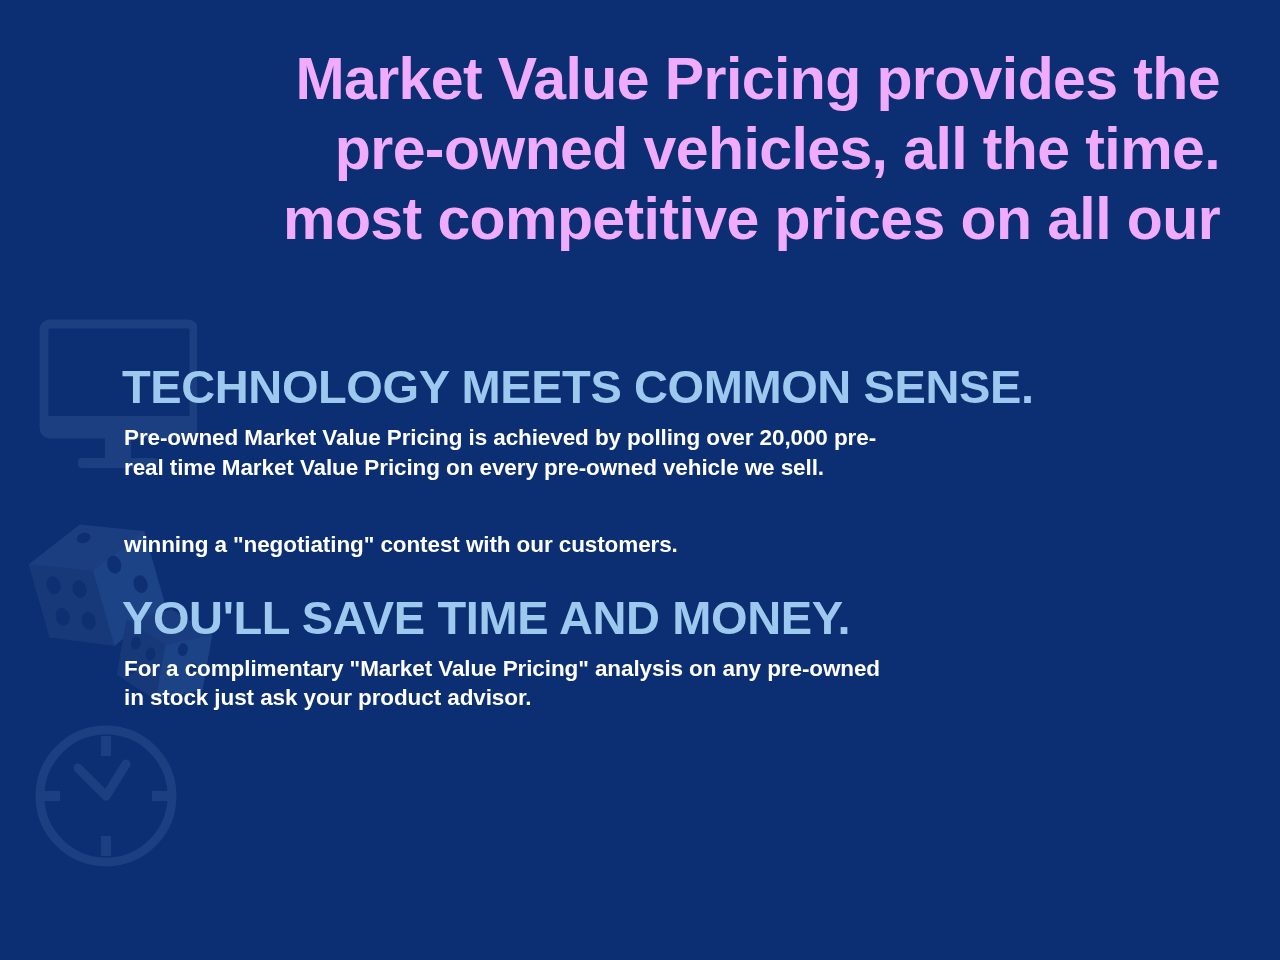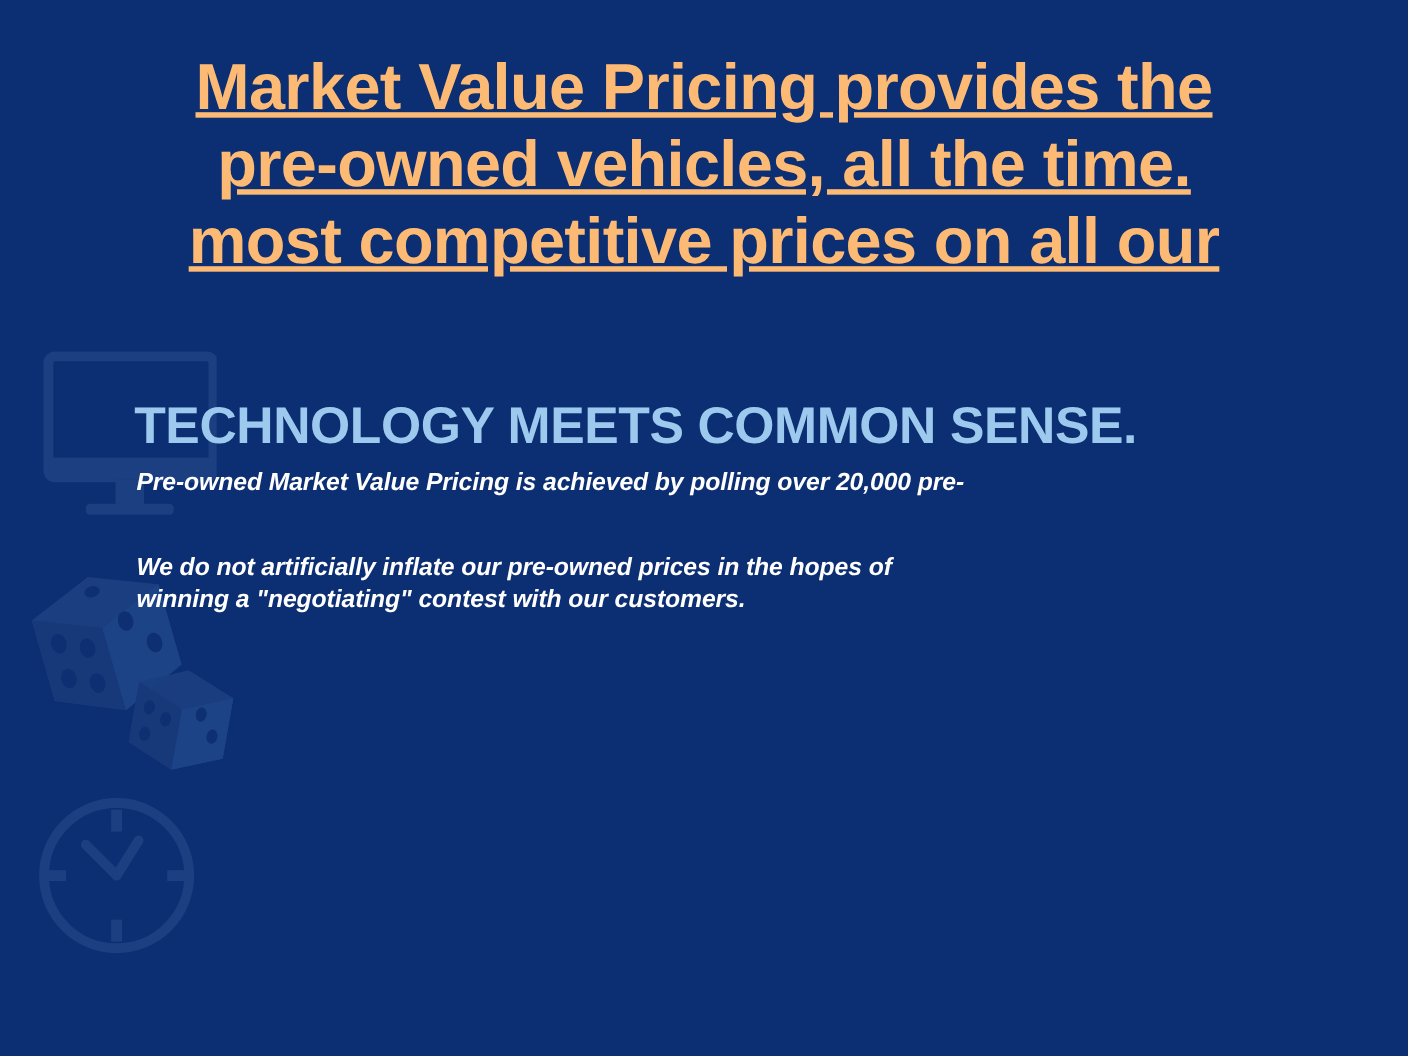--- a/index.html
+++ b/index.html
@@ -29,27 +29,26 @@
   .wm-monitor { left: 22px;  top: 318px; }
   .wm-dice    { left: 18px;  top: 512px; }
   .wm-clock   { left: 22px;  top: 706px; }
 
   
   .headline {
     position: absolute;
     left: 60px;
     top: 44px;
     width: 1160px;
-    text-align: center;
-    color: #fdba74;
+    text-align: right;
+    color: #f0abfc;
     font-weight: bold;
     font-size: 59px;
     line-height: 70px;
     letter-spacing: -0.6px;
-    text-decoration: underline;
   }
   .headline .hl-line { display: block; white-space: nowrap; }
 
   
   .sections {
     position: absolute;
     left: 0;
     top: 362px;
     width: 1108px;
   }
@@ -64,21 +63,20 @@
     white-space: nowrap;
   }
   .section-body {
     color: #ffffff;
     font-weight: bold;
     font-size: 22.5px;
     line-height: 29.5px;
     letter-spacing: -0.1px;
     margin: 11px 0 0 124px;
     max-width: 985px;
-    font-style: italic;
   }
   .section-body .bd-line { display: block; white-space: nowrap; }
 
   .sec-gap-1 { height: 37px; }
   .sec-gap-2 { height: 33px; }
 </style>
 </head>
 <body>
 
 <div id="slide">
@@ -147,29 +145,36 @@
     <span class="hl-line">pre-owned vehicles, all the time.</span>
     <span class="hl-line">most competitive prices on all our</span>
   </div>
 
   <div class="sections">
 
     <div class="section">
       <h2 class="section-heading">TECHNOLOGY MEETS COMMON SENSE.</h2>
       <div class="section-body">
         <span class="bd-line">Pre-owned Market Value Pricing is achieved by polling over 20,000 pre-</span>
+        <span class="bd-line">real time Market Value Pricing on every pre-owned vehicle we sell.</span>
       </div>
     </div>
 
     <div class="sec-gap-1"></div>
 
     <div class="section">
       <div class="section-body">
-        <span class="bd-line">We do not artificially inflate our pre-owned prices in the hopes of</span>
         <span class="bd-line">winning a  "negotiating"  contest with our customers.</span>
       </div>
     </div>
 
     <div class="sec-gap-2"></div>
 
+    <div class="section">
+      <h2 class="section-heading">YOU'LL SAVE TIME AND MONEY.</h2>
+      <div class="section-body">
+        <span class="bd-line">For a complimentary "Market Value Pricing" analysis on any pre-owned</span>
+        <span class="bd-line">in stock just ask your product advisor.</span>
+      </div>
+    </div>
 
   </div>
 </div>
 
 </body></html>

